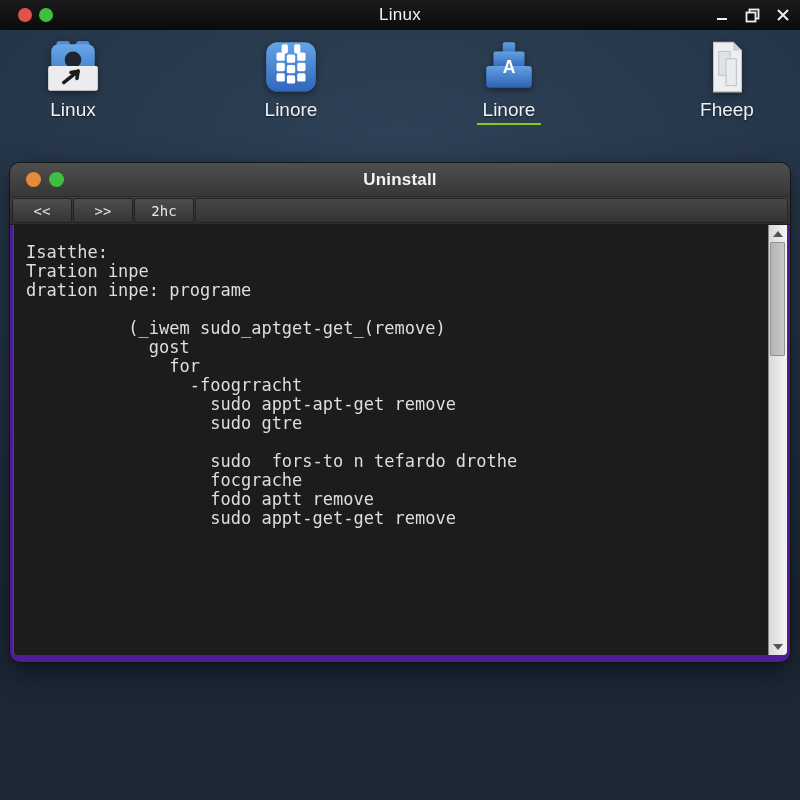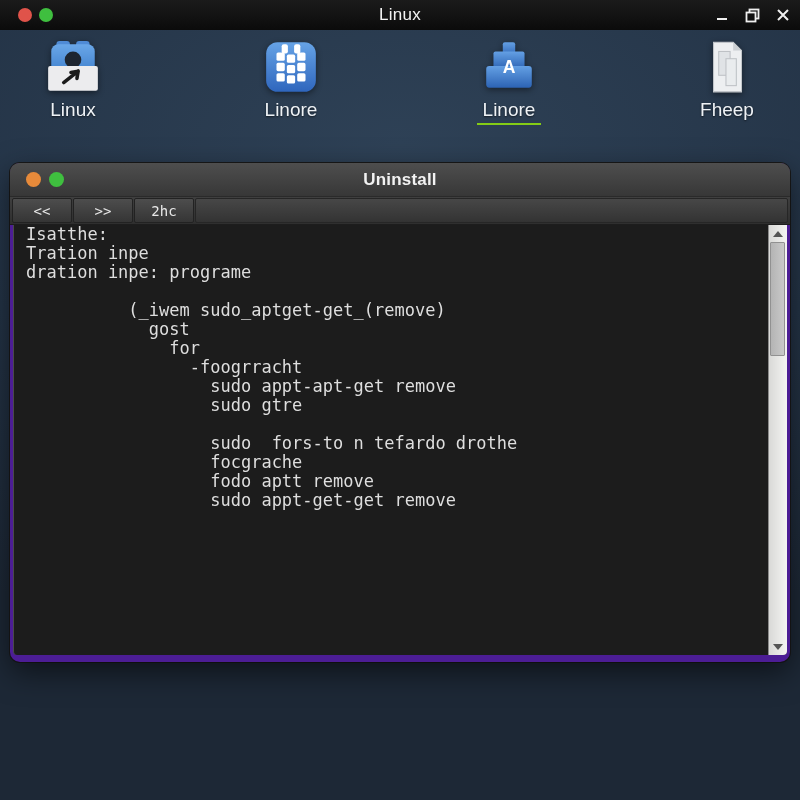--- a/index.html
+++ b/index.html
@@ -58,21 +58,21 @@
     background:linear-gradient(#4d4d4d,#353535);
     border:1px solid #222;border-radius:2px;margin-right:1px;
     color:#e8e8e8;font-size:14px;font-family:"DejaVu Sans Mono",monospace;cursor:default;
   }
   .t-toolbar .filler{flex:1;background:linear-gradient(#474747,#333);border:1px solid #262626;border-radius:2px;}
   .t-body{
     flex:1;margin:0 3px 7px 3px;position:relative;overflow:hidden;
     background:#1c1c1c;border-left:1px solid #4a4a4a;border-radius:0 0 4px 4px;
   }
   .t-output{
-    margin:0;padding:0 26px 0 12px;
+    margin:0;padding:18px 26px 0 12px;
     font-family:"DejaVu Sans Mono",monospace;font-size:17px;line-height:19px;
     color:#dedede;white-space:pre;
   }
   
   .sbar{position:absolute;top:0;right:0;bottom:0;width:18px;
     background:linear-gradient(to right,#d9d9d7,#f4f4f2);border-left:1px solid #8a8a8a;}
   .sbar-btn{position:absolute;left:0;right:0;height:15px;display:flex;align-items:center;justify-content:center;}
   .sbar-btn.up{top:1px;}
   .sbar-btn.down{bottom:1px;}
   .tri-up{width:0;height:0;border-left:5px solid transparent;border-right:5px solid transparent;border-bottom:6px solid #555;}

